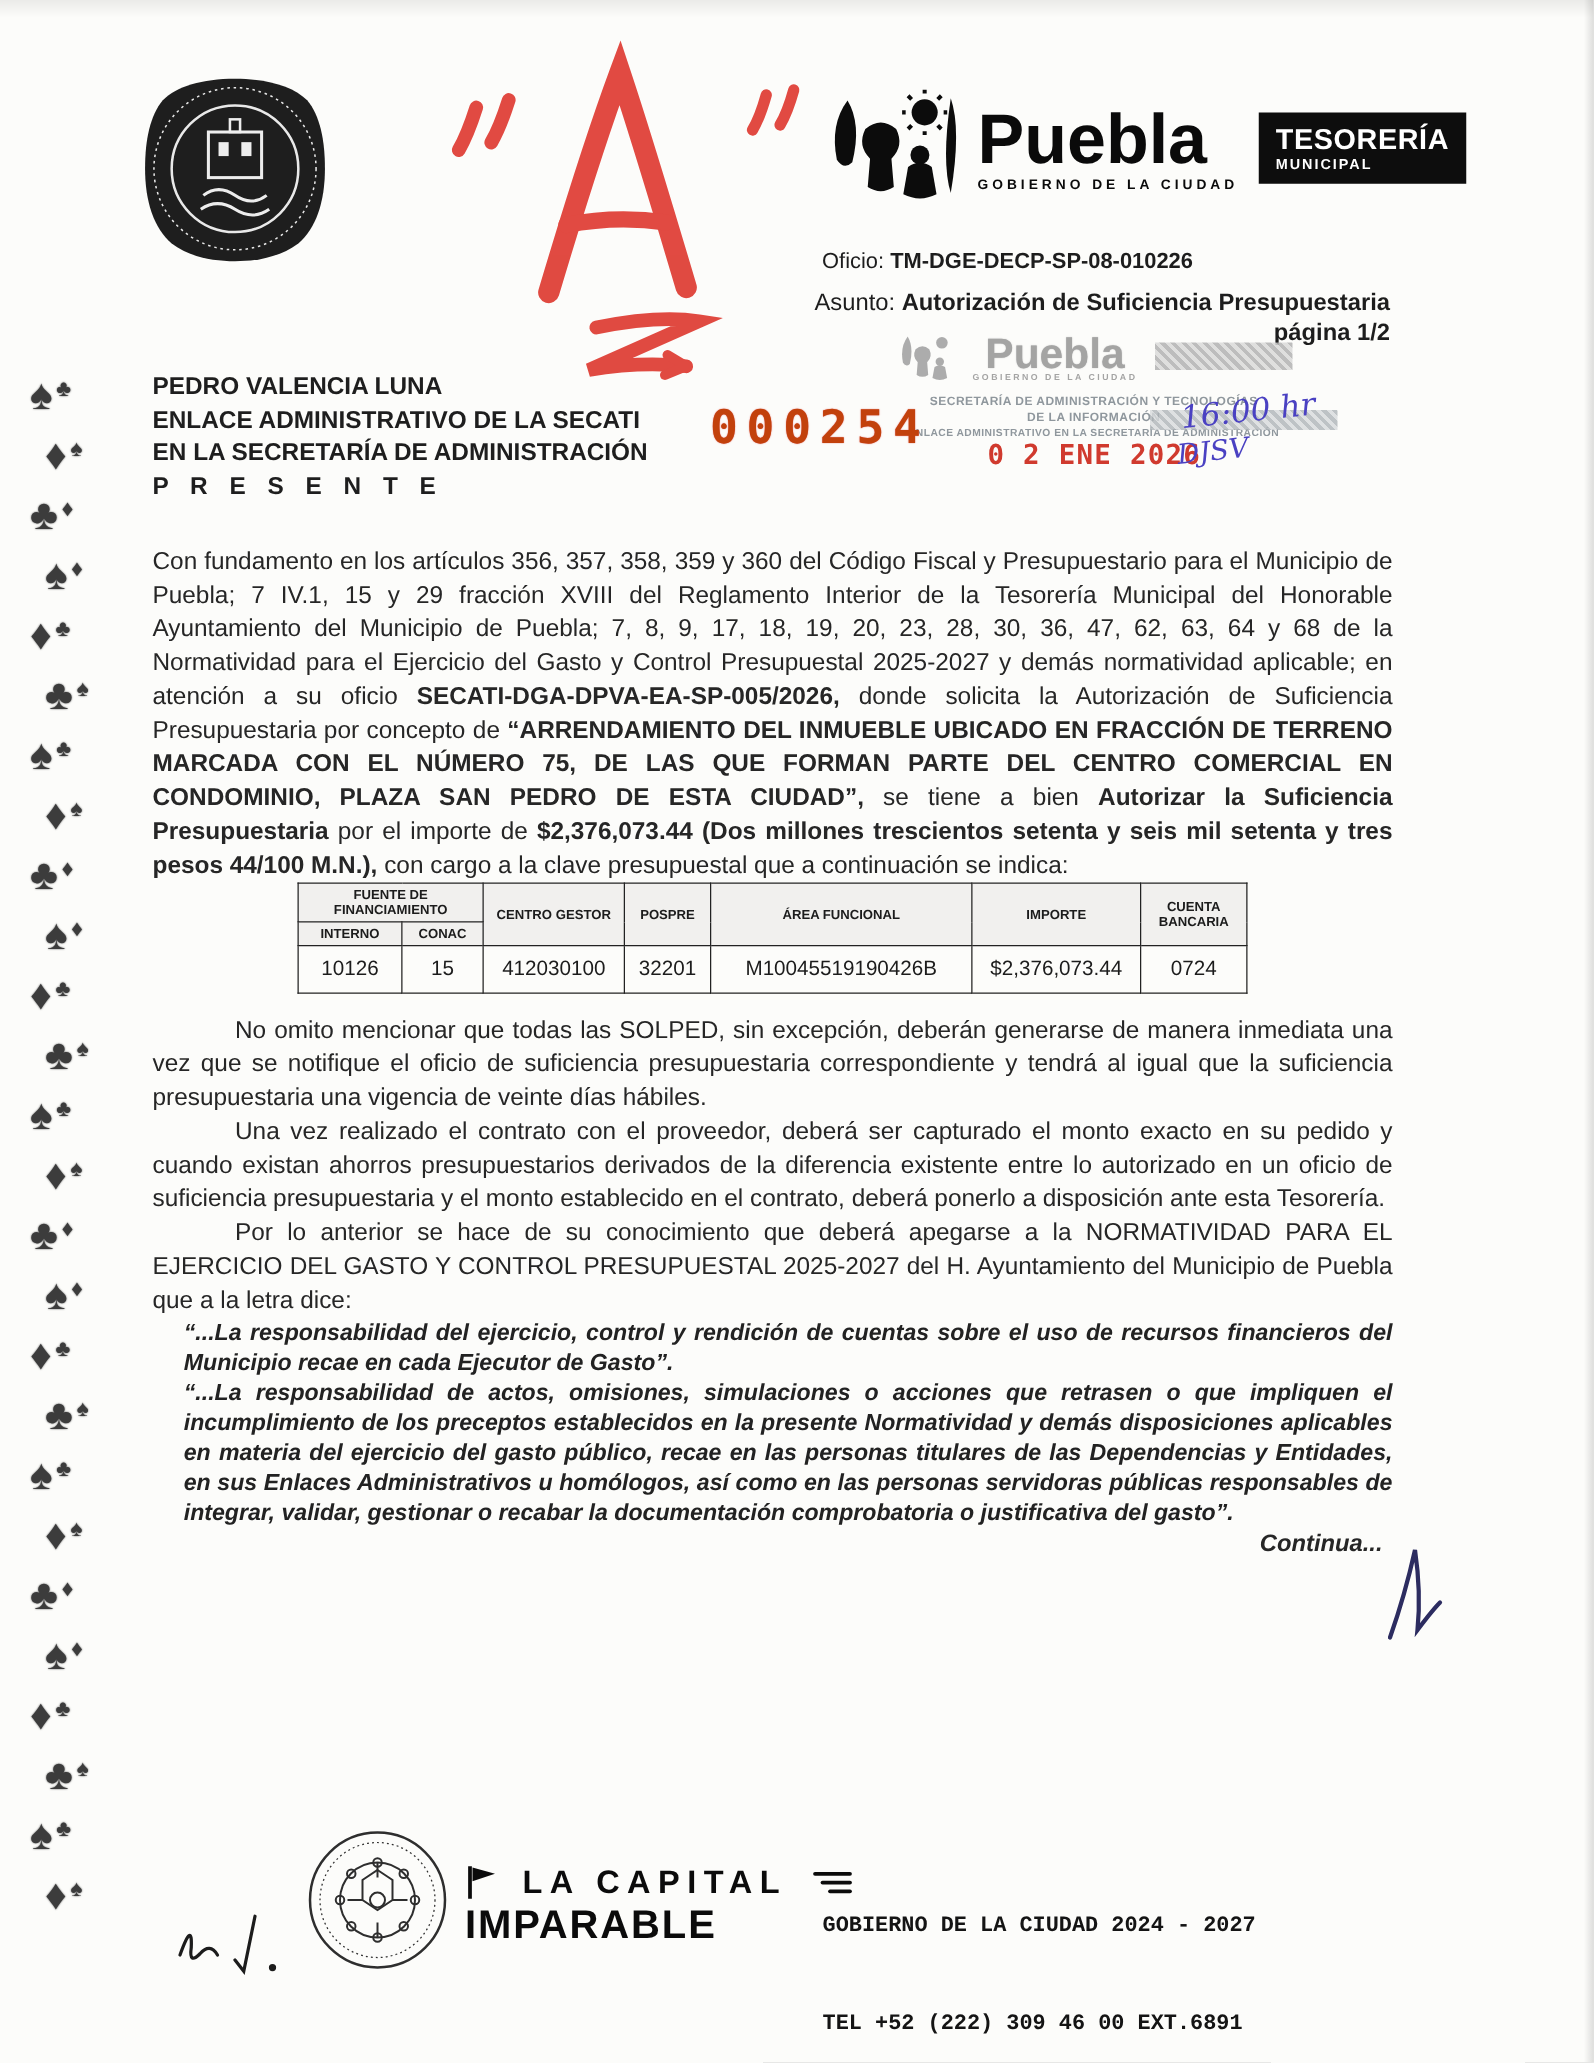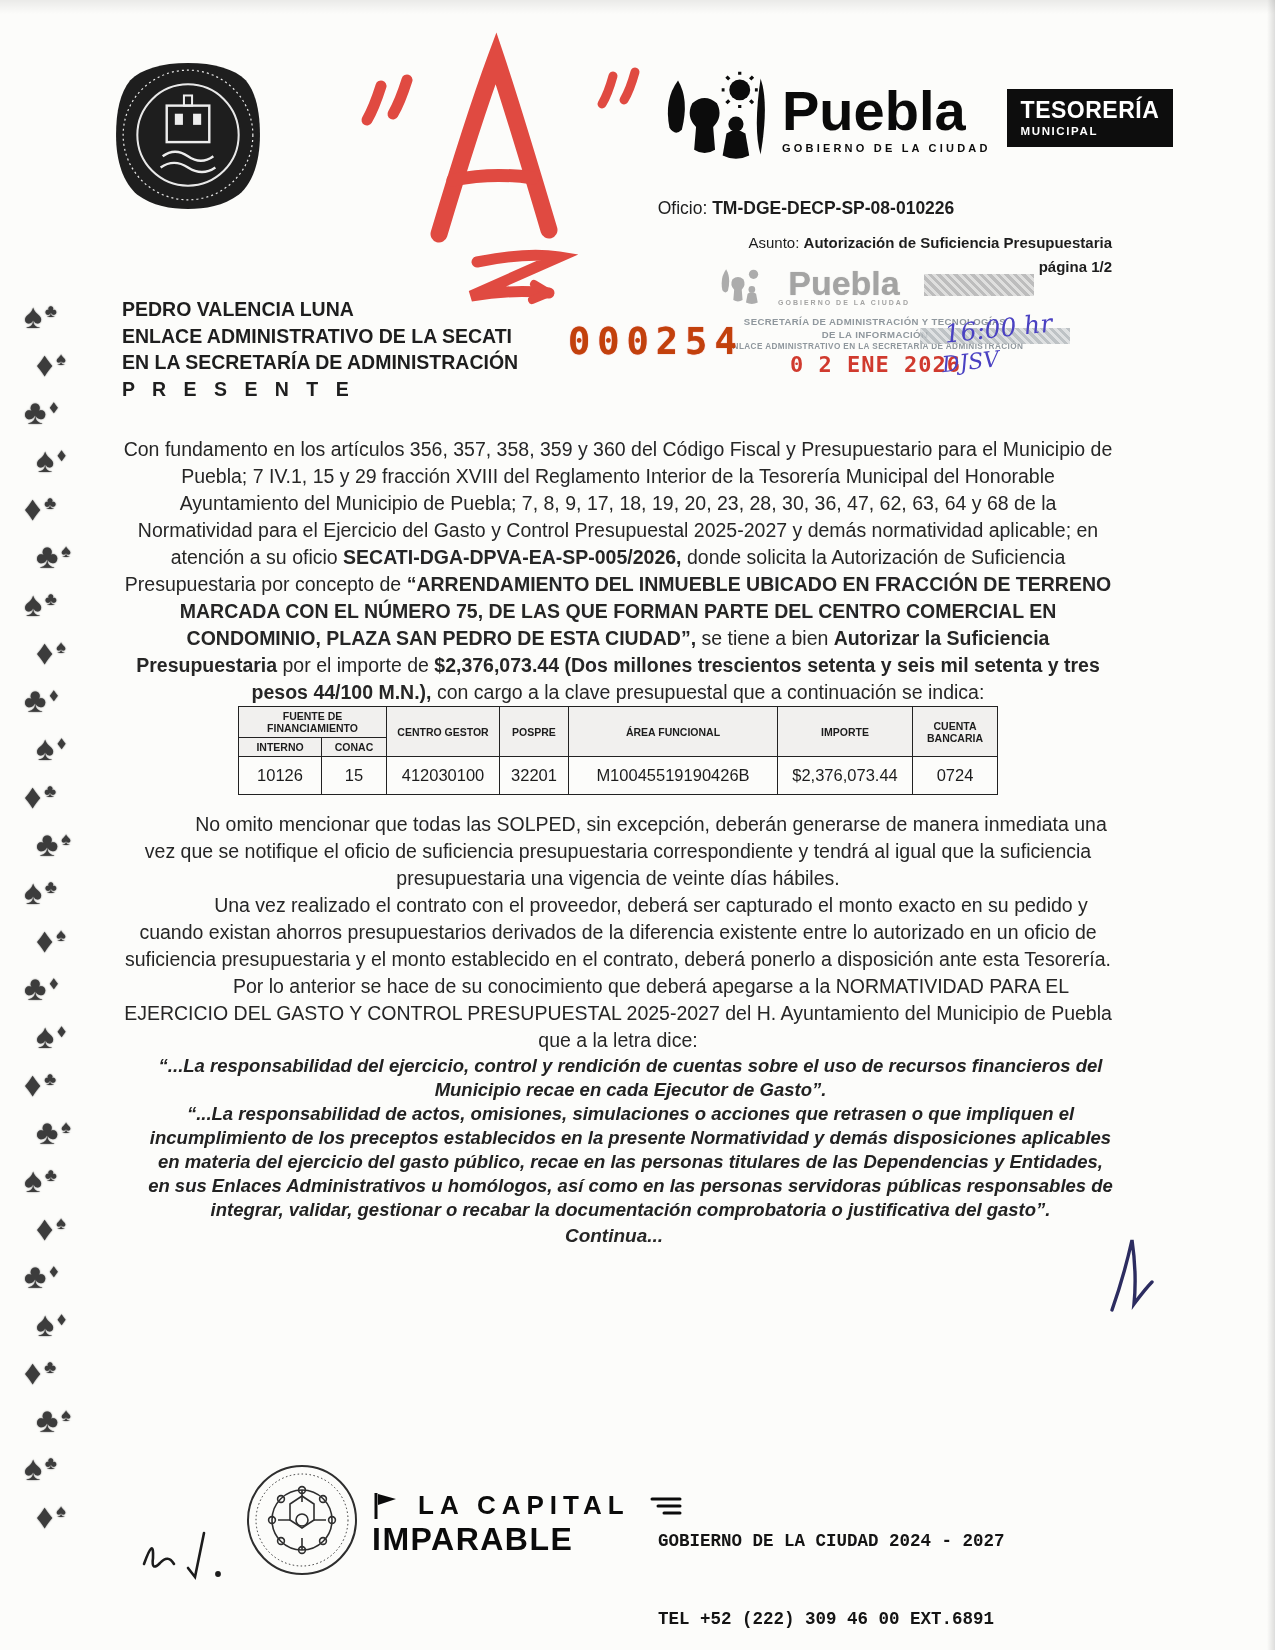--- a/index.html
+++ b/index.html
@@ -38,21 +38,21 @@
   .brand-icons{flex:0 0 auto;}
   .brand-text{display:flex;flex-direction:column;align-items:flex-start;line-height:1;}
   .brand-city{font-size:56px;font-weight:800;letter-spacing:0px;color:#0a0a0a;}
   .brand-sub{font-size:11px;font-weight:700;letter-spacing:3.2px;color:#0a0a0a;margin-top:4px;}
   .brand-box{background:#0d0d0d;color:#fff;padding:10px 14px 9px 14px;margin-left:6px;line-height:1;}
   .brand-box-l1{font-size:23px;font-weight:800;letter-spacing:.5px;}
   .brand-box-l2{font-size:11.5px;font-weight:700;letter-spacing:1.6px;margin-top:4px;}
 
   .oficio-line{position:absolute;left:500px;top:198px;width:612px;text-align:center;font-size:17.5px;color:#1d1d1d;}
   .oficio-line .num{font-weight:800;}
-  .asunto-block{position:absolute;left:420px;top:231px;width:692px;text-align:right;font-size:15px;line-height:24px;color:#1d1d1d;}
+  .asunto-block{position:absolute;left:420px;top:231px;width:692px;text-align:right;font-size:19px;line-height:24px;color:#1d1d1d;}
   .asunto-block .bold{font-weight:800;}
 
   
   .recipient{position:absolute;left:122px;top:296px;font-size:19.5px;font-weight:800;line-height:26.5px;color:#1e1e1e;}
   .recipient .presente{letter-spacing:6px;}
 
   
   .stamp-cluster{position:absolute;left:686px;top:264px;width:378px;text-align:center;color:#99a1a7;}
   .stamp-brand-row{display:flex;align-items:center;justify-content:center;gap:8px;filter:grayscale(1);opacity:.85;}
   .stamp-city{font-size:34px;font-weight:800;color:#8d969c;text-shadow:0 0 1px #aab;}
@@ -63,21 +63,21 @@
   .stamp-dept{margin-top:10px;font-size:9.6px;font-weight:700;letter-spacing:.4px;color:#8f979d;line-height:12.5px;}
   .stamp-dept .l3{font-size:8.2px;font-weight:600;}
 
   .folio{position:absolute;left:568px;top:320px;font-family:"DejaVu Sans Mono", monospace;font-size:37px;font-weight:600;color:#c2410c;letter-spacing:7px;text-shadow:0 0 1px #d55;}
   .stamp-date{position:absolute;left:790px;top:352px;font-family:"DejaVu Sans Mono", monospace;font-size:22px;font-weight:700;color:#d03a2e;letter-spacing:1px;}
   .handnote{position:absolute;left:946px;top:314px;transform:rotate(-6deg);color:#4a41c2;font-family:"DejaVu Serif", serif;font-style:italic;font-size:25px;line-height:30px;}
   .handnote .l2{margin-left:-6px;font-size:22px;}
 
   
   .body-flow{position:absolute;left:122px;top:436px;width:992px;font-size:19.5px;line-height:27px;text-align:justify;color:#262626;}
-  .body-flow p{margin:0;text-align:center;}
+  .body-flow p{margin:0;}
   .b{font-weight:800;}
   .p1{margin-bottom:16px;}
   .indent{text-indent:66px;}
   .p2{margin-bottom:26px;}
   .p3{margin-bottom:28px;}
   .p4{margin-bottom:26px;}
   .quote{font-style:italic;font-weight:700;font-size:18.5px;line-height:24px;padding-left:25px;color:#222;}
   .q1{margin-bottom:24px;}
   .q2{margin-bottom:26px;}
   .continua{text-align:right;font-weight:800;font-style:italic;font-size:19px;padding-right:8px;}

